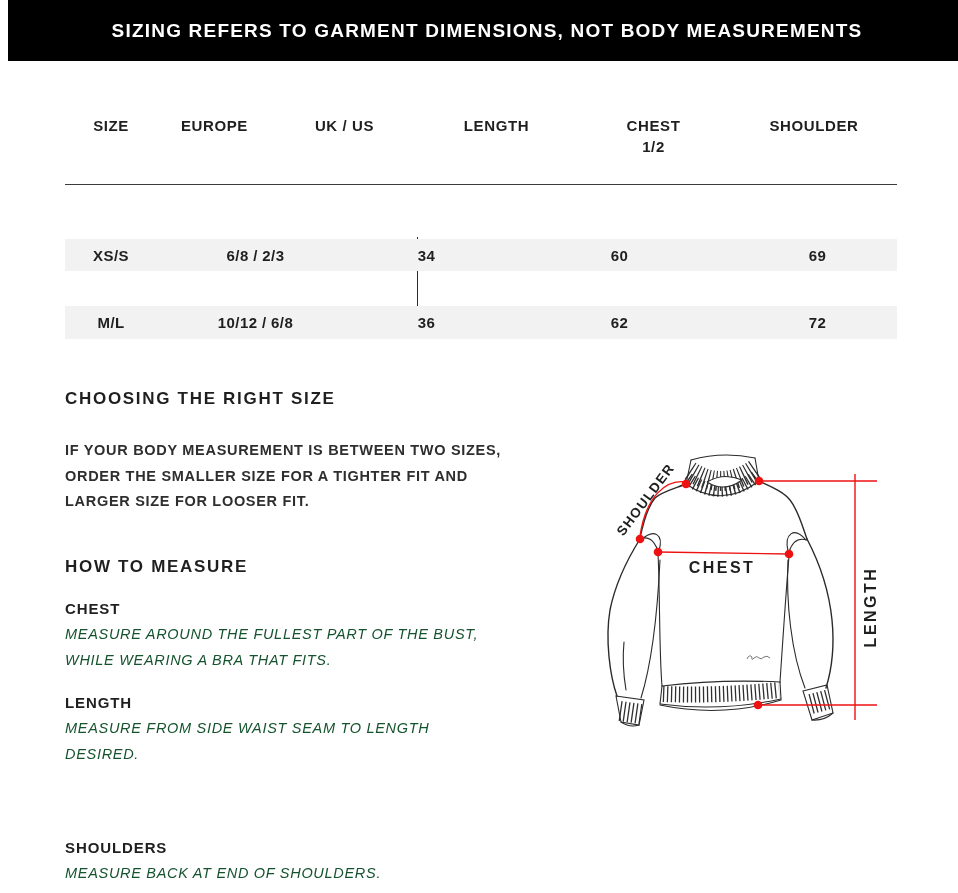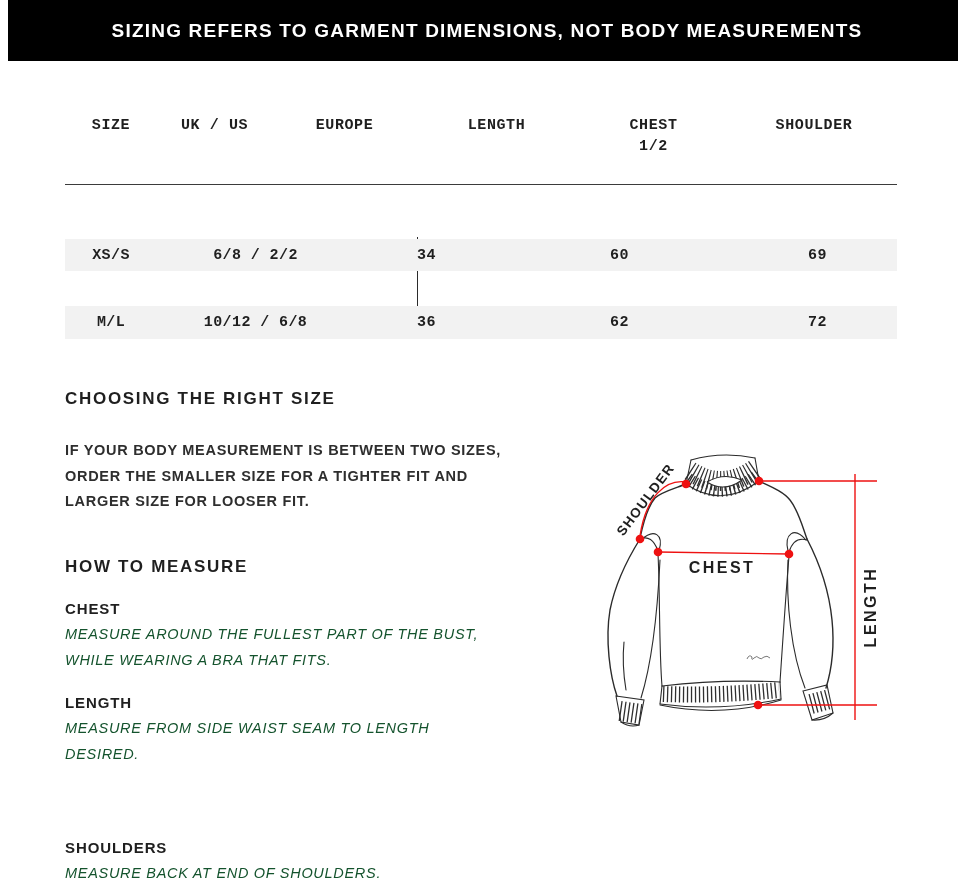--- a/index.html
+++ b/index.html
@@ -11,21 +11,21 @@
   .banner{
     position:absolute;left:8px;top:0;width:958px;height:61px;background:#000;
     display:flex;align-items:center;justify-content:center;
   }
   .banner span{
     color:#fff;font-size:19px;font-weight:700;letter-spacing:1.2px;white-space:nowrap;
   }
   
   .t-grid{
     position:absolute;left:65px;width:832px;
-    display:grid;grid-template-columns:92px 115px 145px 159px 155px 166px;font-family:Liberation Mono, monospace;
+    display:grid;grid-template-columns:92px 115px 145px 159px 155px 166px;
   }
   .t-header{top:115px;}
   .t-header .th{
     text-align:center;font-size:15px;font-weight:700;letter-spacing:.6px;
     line-height:21px;white-space:pre-line;
   }
   .t-rule{position:absolute;left:65px;top:184px;width:832px;height:1px;background:#3b3b3b;}
   .t-row{height:32px;background:#f2f2f2;align-items:center;gap:41px;}
   .t-row1{top:239px;}
   .t-row2{top:306px;height:33px;}
@@ -63,33 +63,33 @@
 <body>
 
 <div class="page">
 
   <div class="banner">
     <span>SIZING REFERS TO GARMENT DIMENSIONS, NOT BODY MEASUREMENTS</span>
   </div>
 
   <div class="t-grid t-header">
     <div class="th">SIZE</div>
+    <div class="th">EUROPE</div>
     <div class="th">UK / US</div>
-    <div class="th">EUROPE</div>
     <div class="th">LENGTH</div>
     <div class="th">CHEST
 1/2</div>
     <div class="th">SHOULDER</div>
   </div>
   <div class="t-rule"></div>
   <div class="t-divider"></div>
 
   <div class="t-grid t-row t-row1">
     <div class="td">XS/S</div>
-    <div class="td">6/8 / 2/2</div>
+    <div class="td">6/8 / 2/3</div>
     <div class="td">34</div>
     <div class="td">60</div>
     <div class="td">69</div>
     <div class="td">21</div>
   </div>
 
   <div class="t-grid t-row t-row2">
     <div class="td">M/L</div>
     <div class="td">10/12 / 6/8</div>
     <div class="td">36</div>

